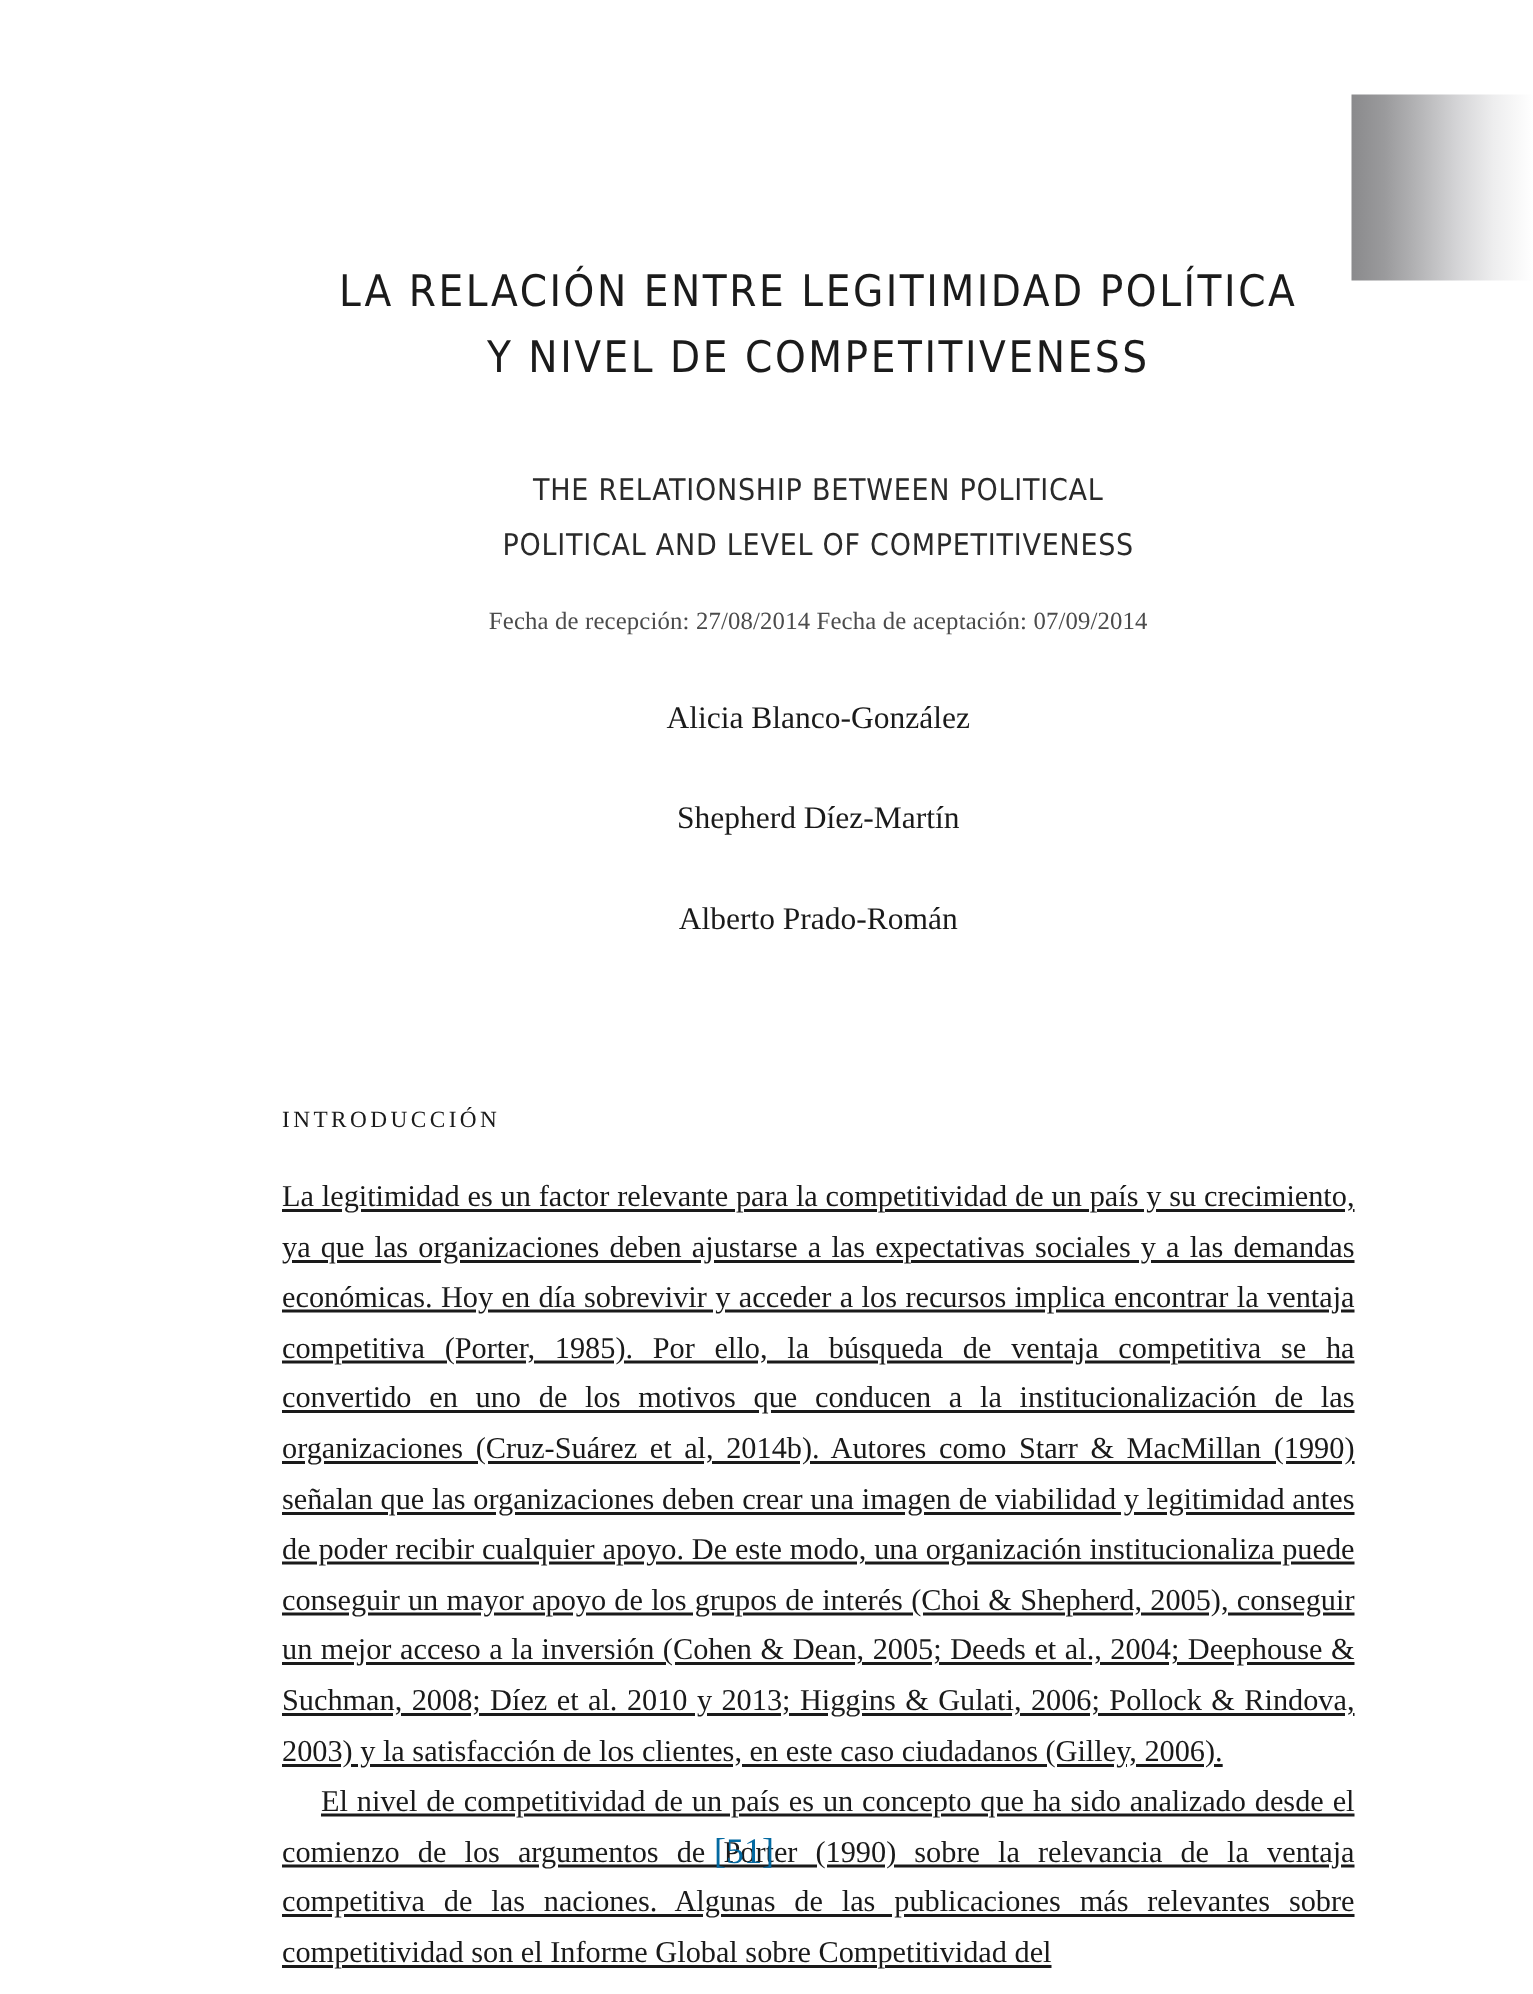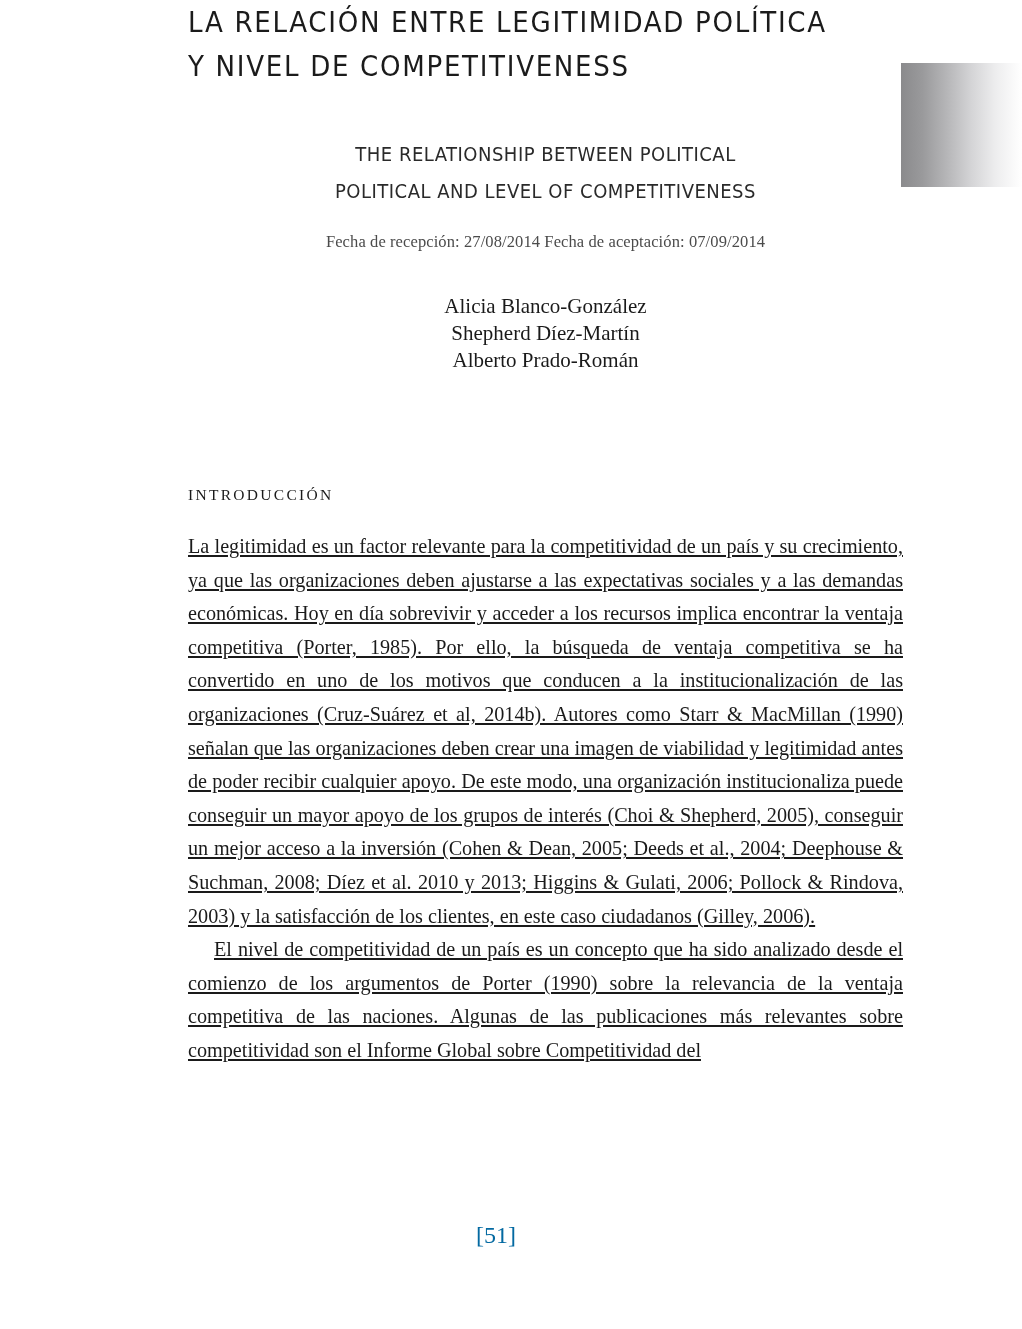--- a/index.html
+++ b/index.html
@@ -30,21 +30,22 @@
 
   .content {
     position: absolute;
     left: 188px;
     top: 0;
     width: 715px;
   }
 
   
   .title-block {
-    text-align: left;
+    padding-top: 172px;
+    text-align: center;
   }
 
   .title-line {
     font-family: "DejaVu Sans Condensed", "Liberation Sans Narrow", "Liberation Sans", sans-serif;
     font-size: 29px;
     font-weight: 400;
     letter-spacing: 1.7px;
     line-height: 44px;
     color: #1b1b1b;
     white-space: nowrap;
@@ -76,20 +77,21 @@
   
   .authors {
     margin-top: 41px;
     text-align: center;
   }
 
   .author {
     font-size: 21px;
     line-height: 27px;
     color: #1a1a1a;
+    margin-top: 40px;
   }
 
   
   .section-heading {
     margin-top: 112px;
     font-size: 15.5px;
     letter-spacing: 2.3px;
     text-transform: uppercase;
     font-variant: small-caps;
     color: #1a1a1a;

